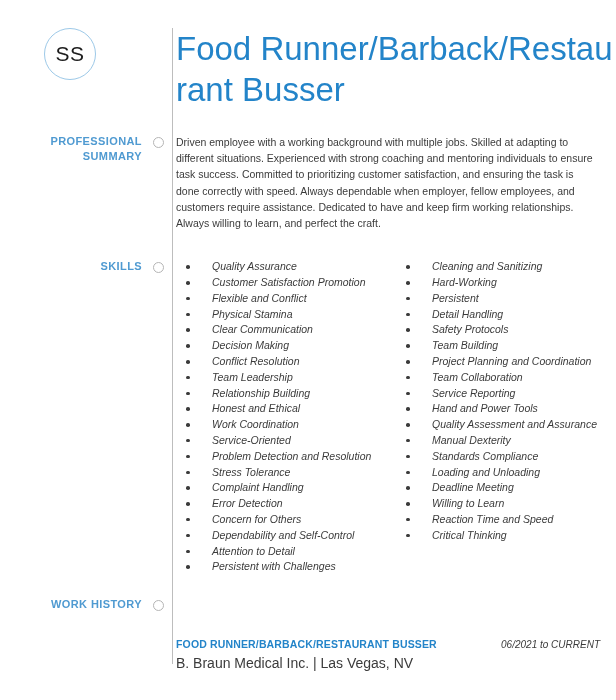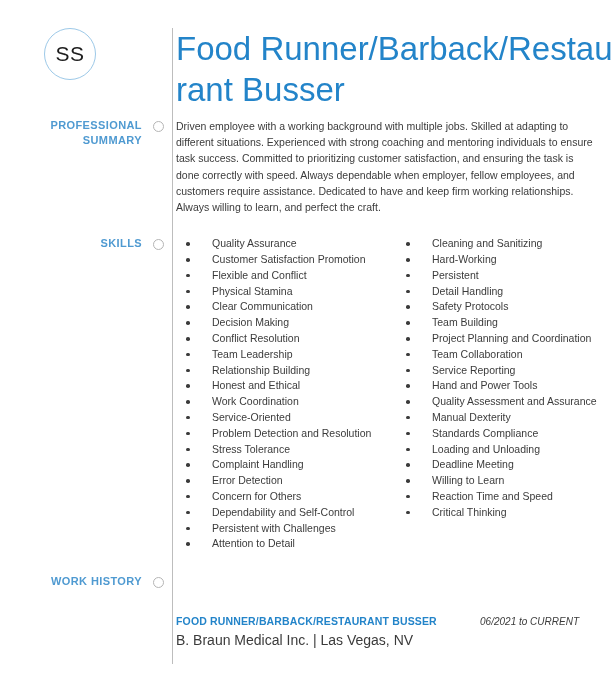--- a/index.html
+++ b/index.html
@@ -118,44 +118,45 @@
     color: #2384c9;
     font-size: 33px;
     line-height: 41px;
     font-weight: normal;
     margin: 0;
     word-break: break-all;
     overflow-wrap: anywhere;
   }
 
   
-  .summary-row { margin-top: 8px; }
+  .summary-row { margin-top: 24px; }
   .summary-text {
     font-size: 10.5px;
     line-height: 16.2px;
     color: #3b3b3b;
     margin: 0;
     padding-right: 20px;
   }
 
   
-  .skills-row { margin-top: 21px; }
+  .skills-row { margin-top: 28px; }
   .skills-cols {
     display: flex;
     gap: 0;
   }
   .skills-col {
     width: 50%;
     flex: 0 0 50%;
     box-sizing: border-box;
   }
   ul.skill-list {
     list-style: none;
     margin: 0;
     padding: 0;
+    font-style: italic;
   }
   ul.skill-list li {
     position: relative;
     font-size: 10.5px;
     line-height: 15.8px;
     color: #3b3b3b;
     padding-left: 36px;
     padding-right: 6px;
   }
   ul.skill-list li::before {
@@ -181,21 +182,21 @@
     font-size: 10.5px;
     font-weight: bold;
     letter-spacing: 0.15px;
     white-space: nowrap;
   }
   .job-dates {
     color: #3b3b3b;
     font-size: 10px;
     font-style: italic;
     white-space: nowrap;
-    padding-right: 37px;
+    padding-right: 16px;
     margin-top: 42px;
   }
   .job-company {
     margin-top: 6px;
     font-size: 14px;
     line-height: 15px;
     color: #3b3b3b;
   }
 </style>
 </head>
@@ -248,22 +249,22 @@
               <li>Relationship Building</li>
               <li>Honest and Ethical</li>
               <li>Work Coordination</li>
               <li>Service-Oriented</li>
               <li>Problem Detection and Resolution</li>
               <li>Stress Tolerance</li>
               <li>Complaint Handling</li>
               <li>Error Detection</li>
               <li>Concern for Others</li>
               <li>Dependability and Self-Control</li>
+              <li>Attention to Detail</li>
               <li>Persistent with Challenges</li>
-              <li>Attention to Detail</li>
             </ul>
         </div>
         <div class="skills-col">
           <ul class="skill-list" id="skills-right">
               <li>Cleaning and Sanitizing</li>
               <li>Hard-Working</li>
               <li>Persistent</li>
               <li>Detail Handling</li>
               <li>Safety Protocols</li>
               <li>Team Building</li>

